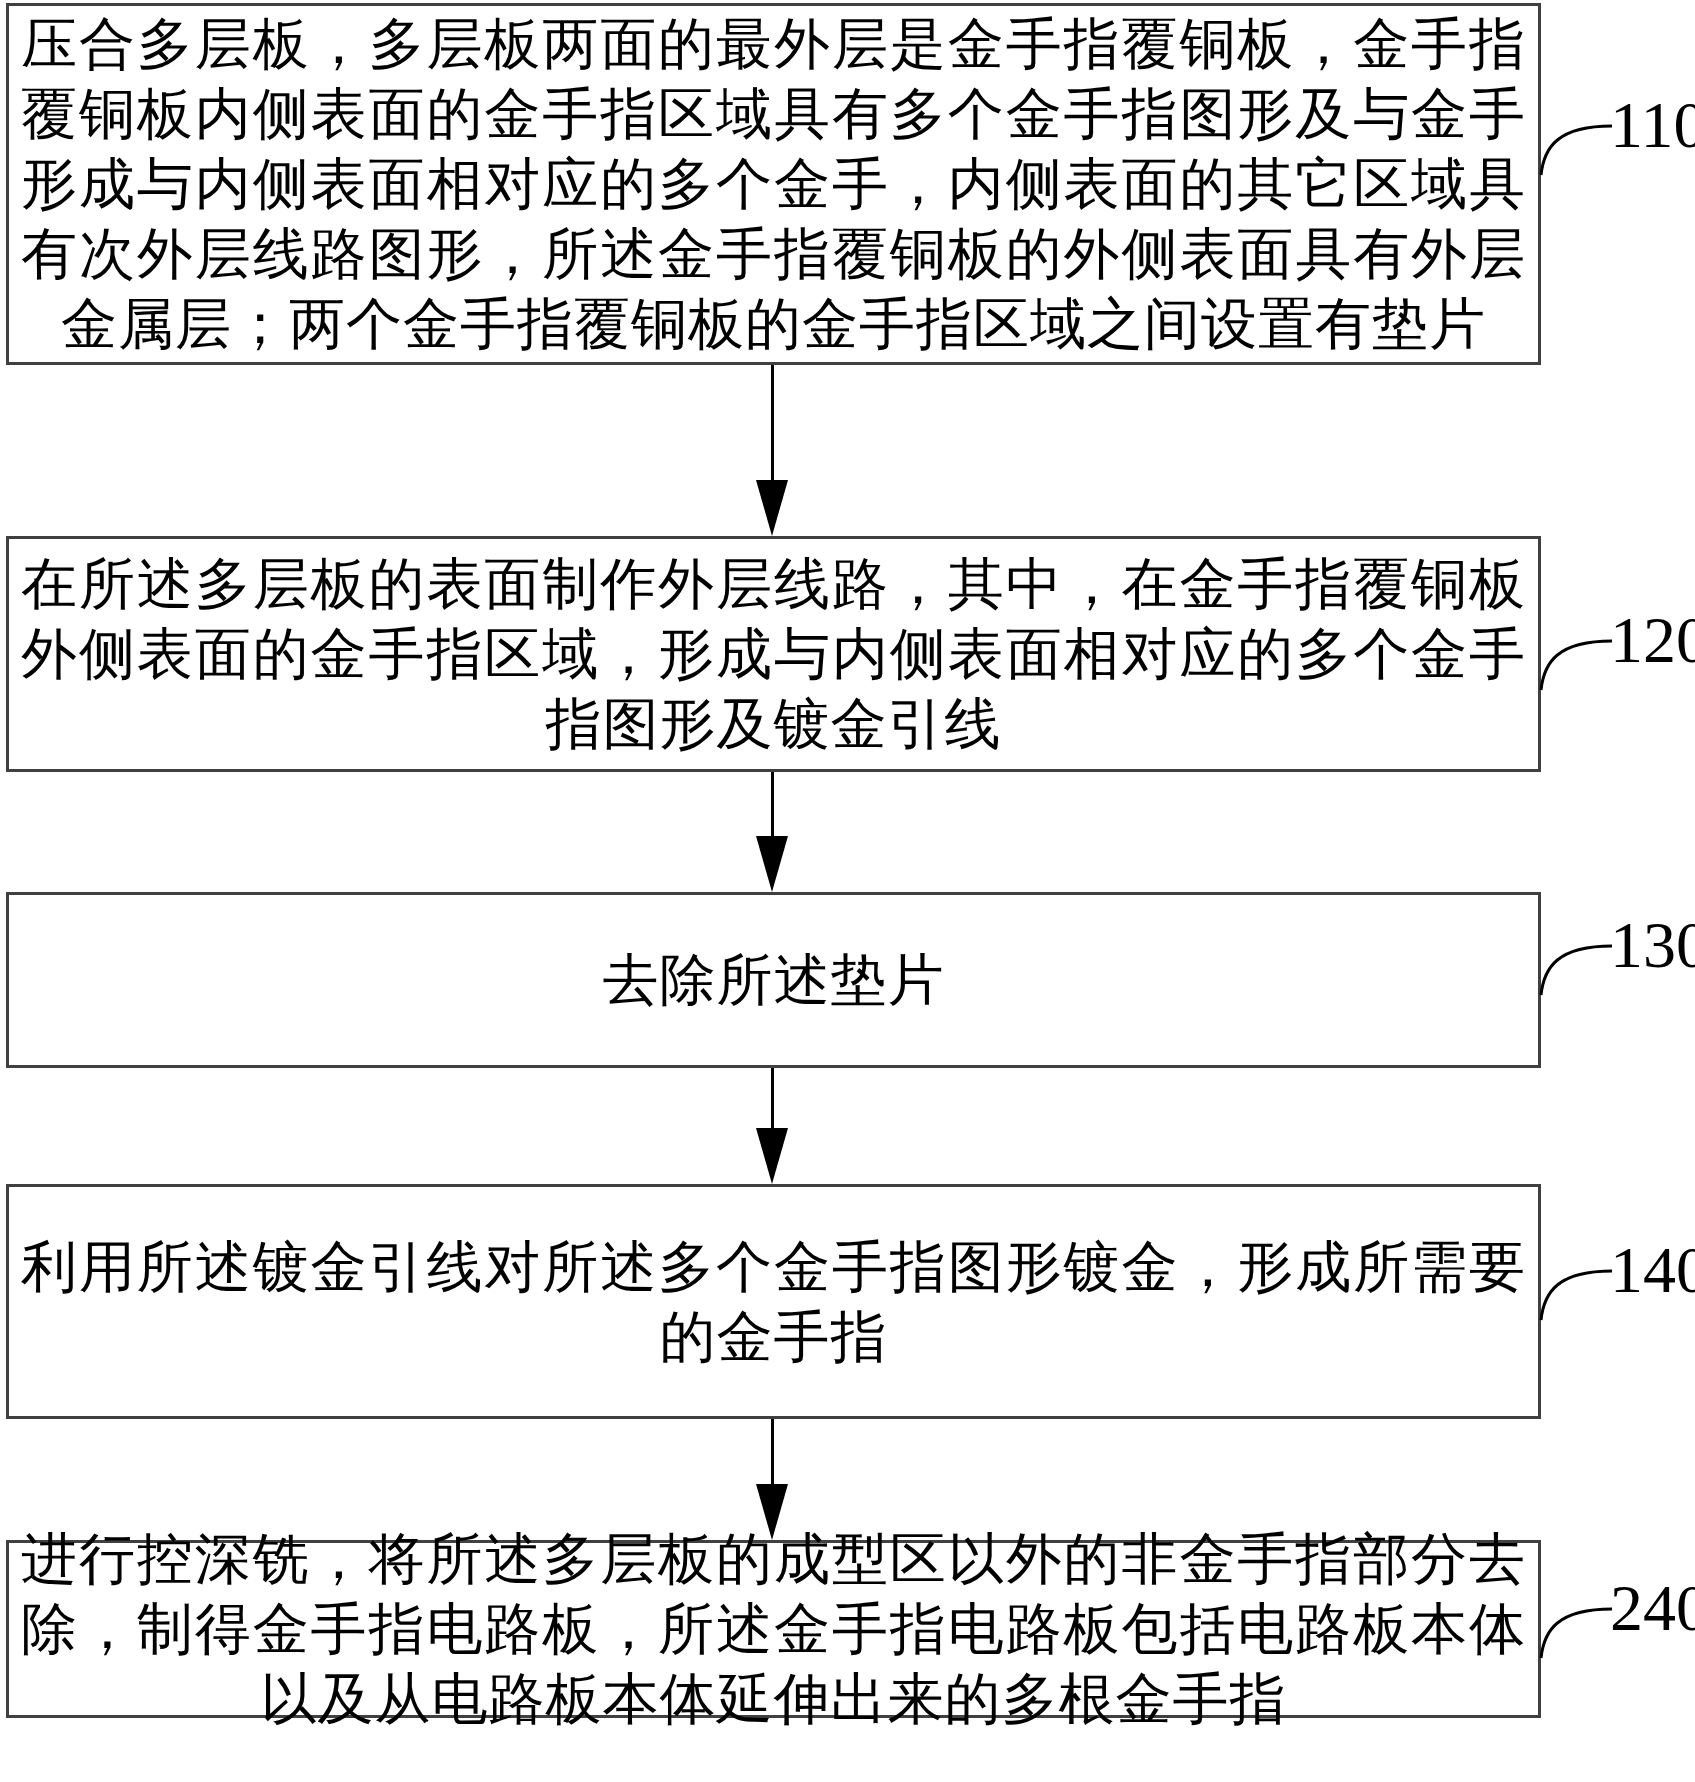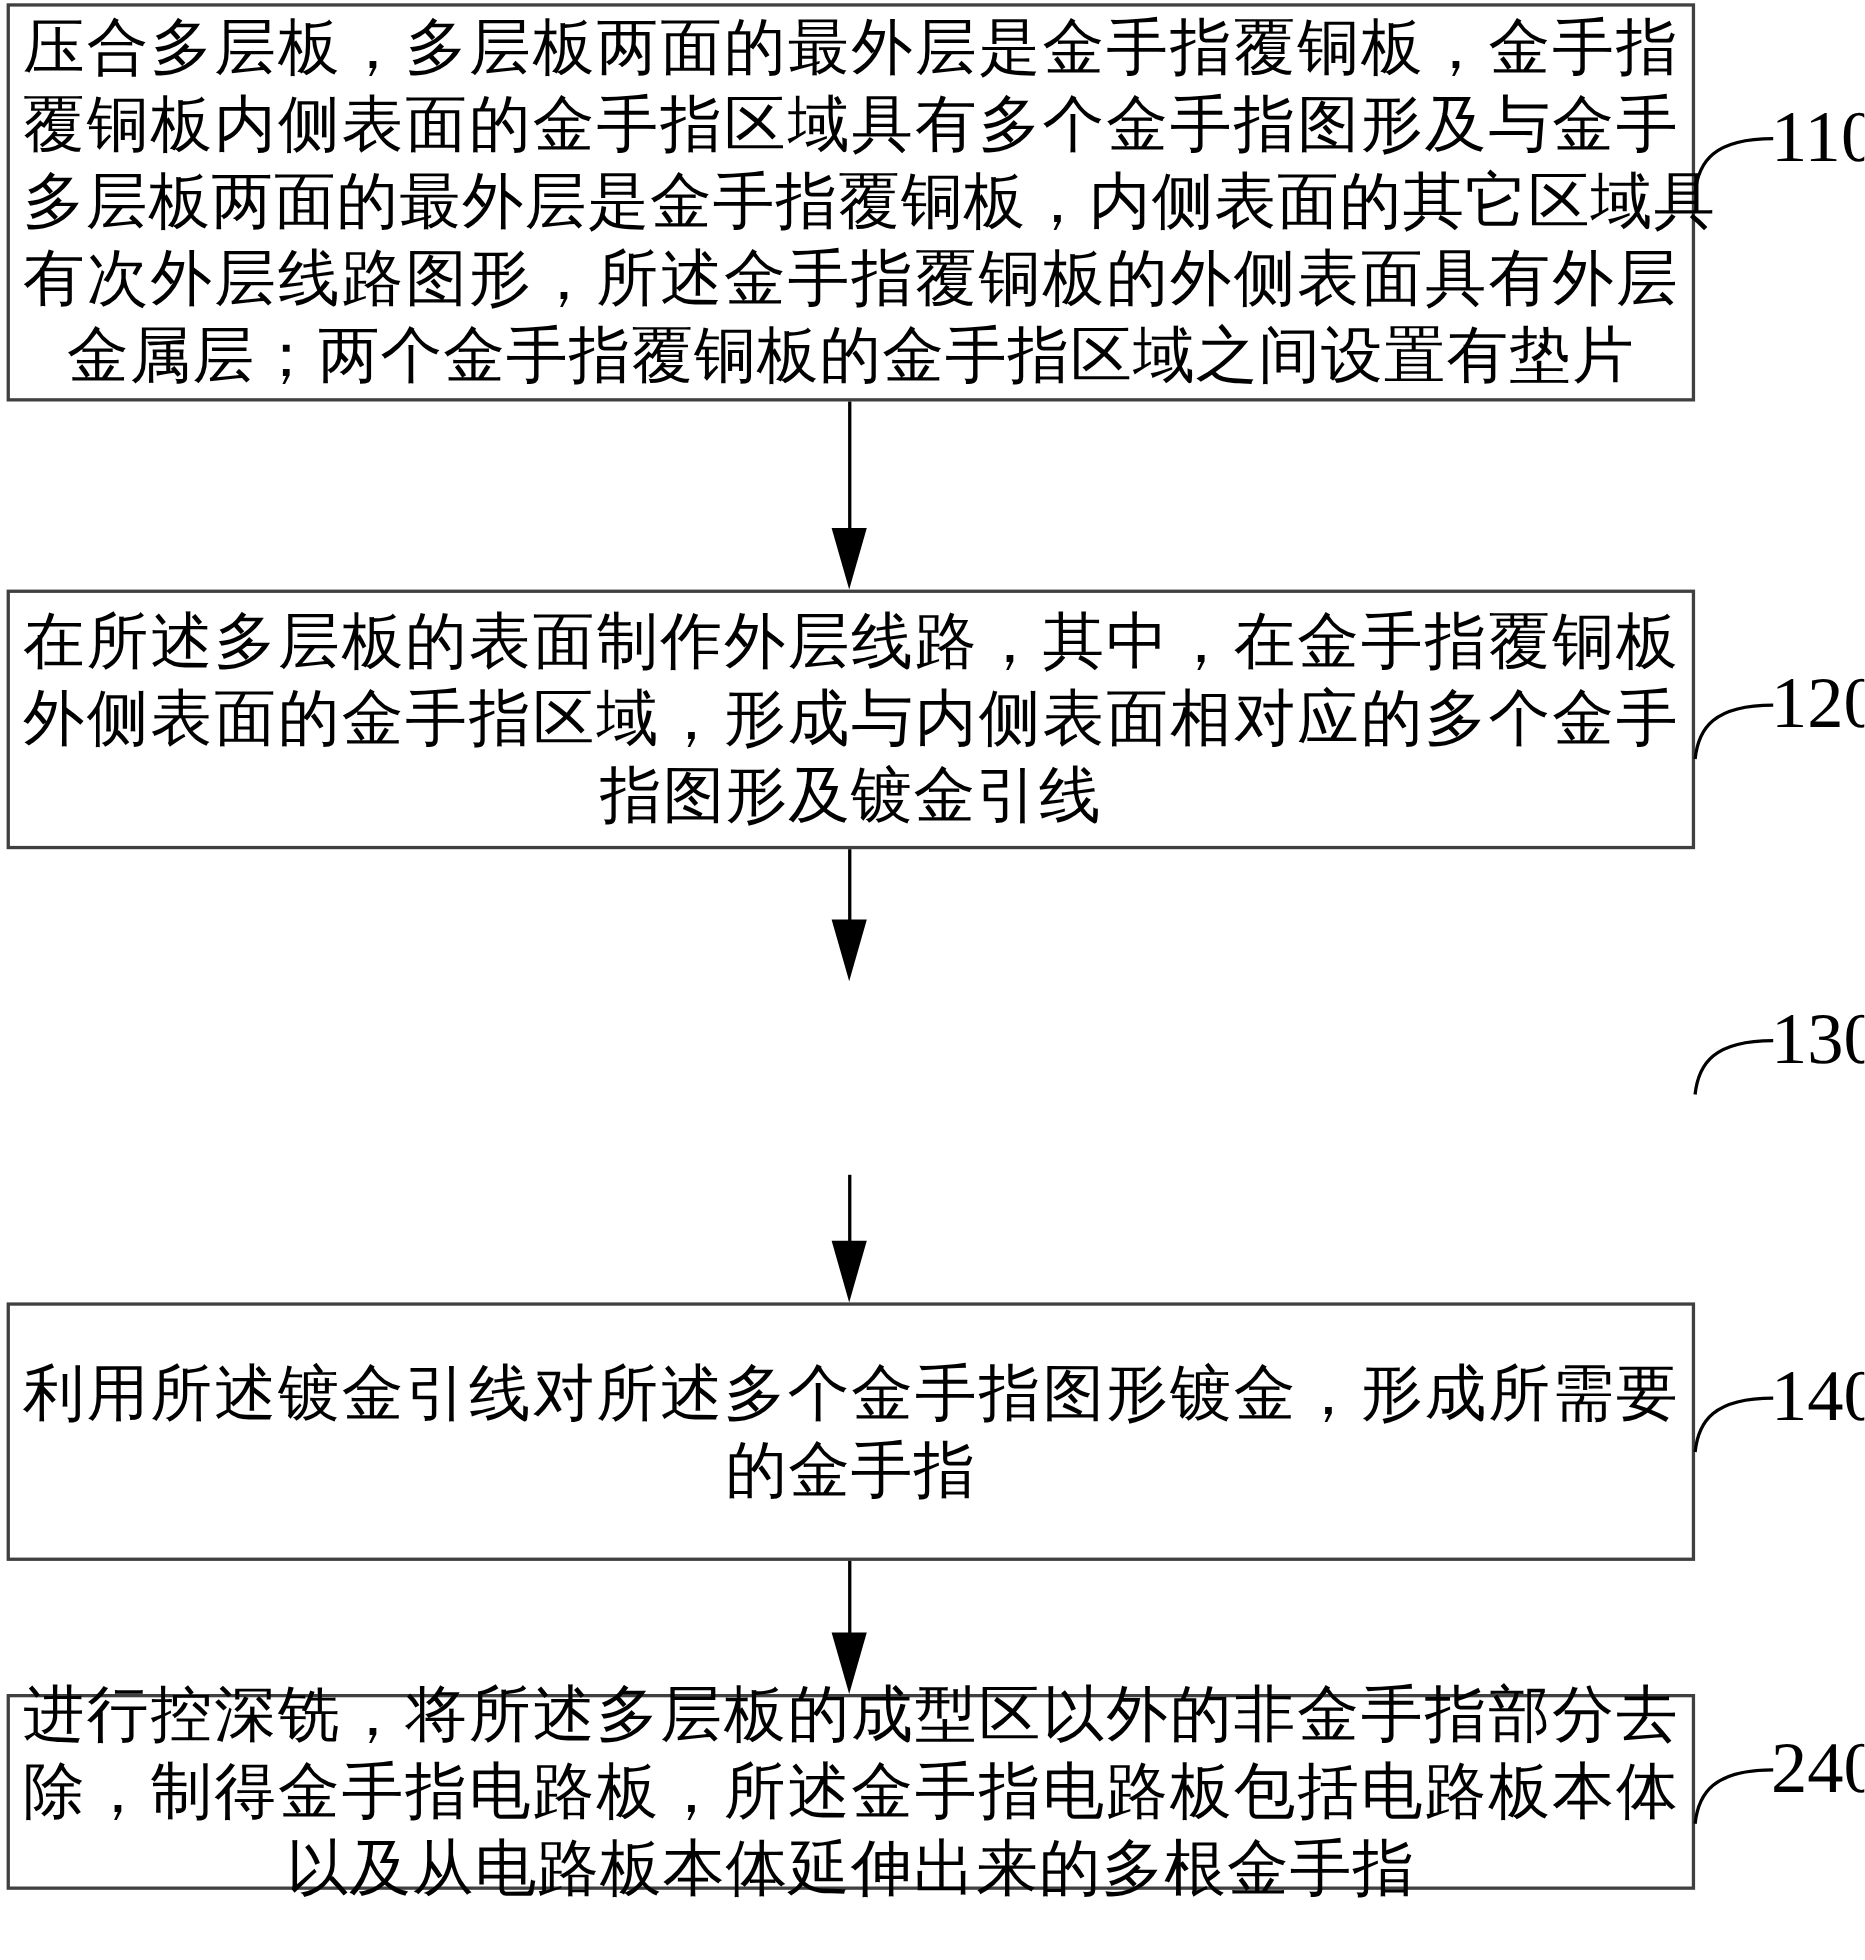--- a/index.html
+++ b/index.html
@@ -66,28 +66,31 @@
   #leader-150{top:1600px;}
 </style>
 </head>
 <body>
 
 <div class="canvas">
 
   <div class="flow-box" id="box-110">
       <div class="tline">压合多层板，多层板两面的最外层是金手指覆铜板，金手指</div>
       <div class="tline">覆铜板内侧表面的金手指区域具有多个金手指图形及与金手</div>
-      <div class="tline">多层板两面的最外层是金手指覆铜板，内侧表面的其它区域具</div>
+      <div class="tline">形成与内侧表面相对应的多个金手，内侧表面的其它区域具</div>
       <div class="tline">有次外层线路图形，所述金手指覆铜板的外侧表面具有外层</div>
       <div class="tline tline-end">金属层；两个金手指覆铜板的金手指区域之间设置有垫片</div>
     </div>
   <div class="flow-box" id="box-120">
       <div class="tline">在所述多层板的表面制作外层线路，其中，在金手指覆铜板</div>
       <div class="tline">外侧表面的金手指区域，形成与内侧表面相对应的多个金手</div>
       <div class="tline tline-end">指图形及镀金引线</div>
+    </div>
+  <div class="flow-box" id="box-130">
+      <div class="tline tline-end">去除所述垫片</div>
     </div>
   <div class="flow-box" id="box-140">
       <div class="tline">利用所述镀金引线对所述多个金手指图形镀金，形成所需要</div>
       <div class="tline tline-end">的金手指</div>
     </div>
   <div class="flow-box" id="box-150">
       <div class="tline">进行控深铣，将所述多层板的成型区以外的非金手指部分去</div>
       <div class="tline">除，制得金手指电路板，所述金手指电路板包括电路板本体</div>
       <div class="tline tline-end">以及从电路板本体延伸出来的多根金手指</div>
     </div>

